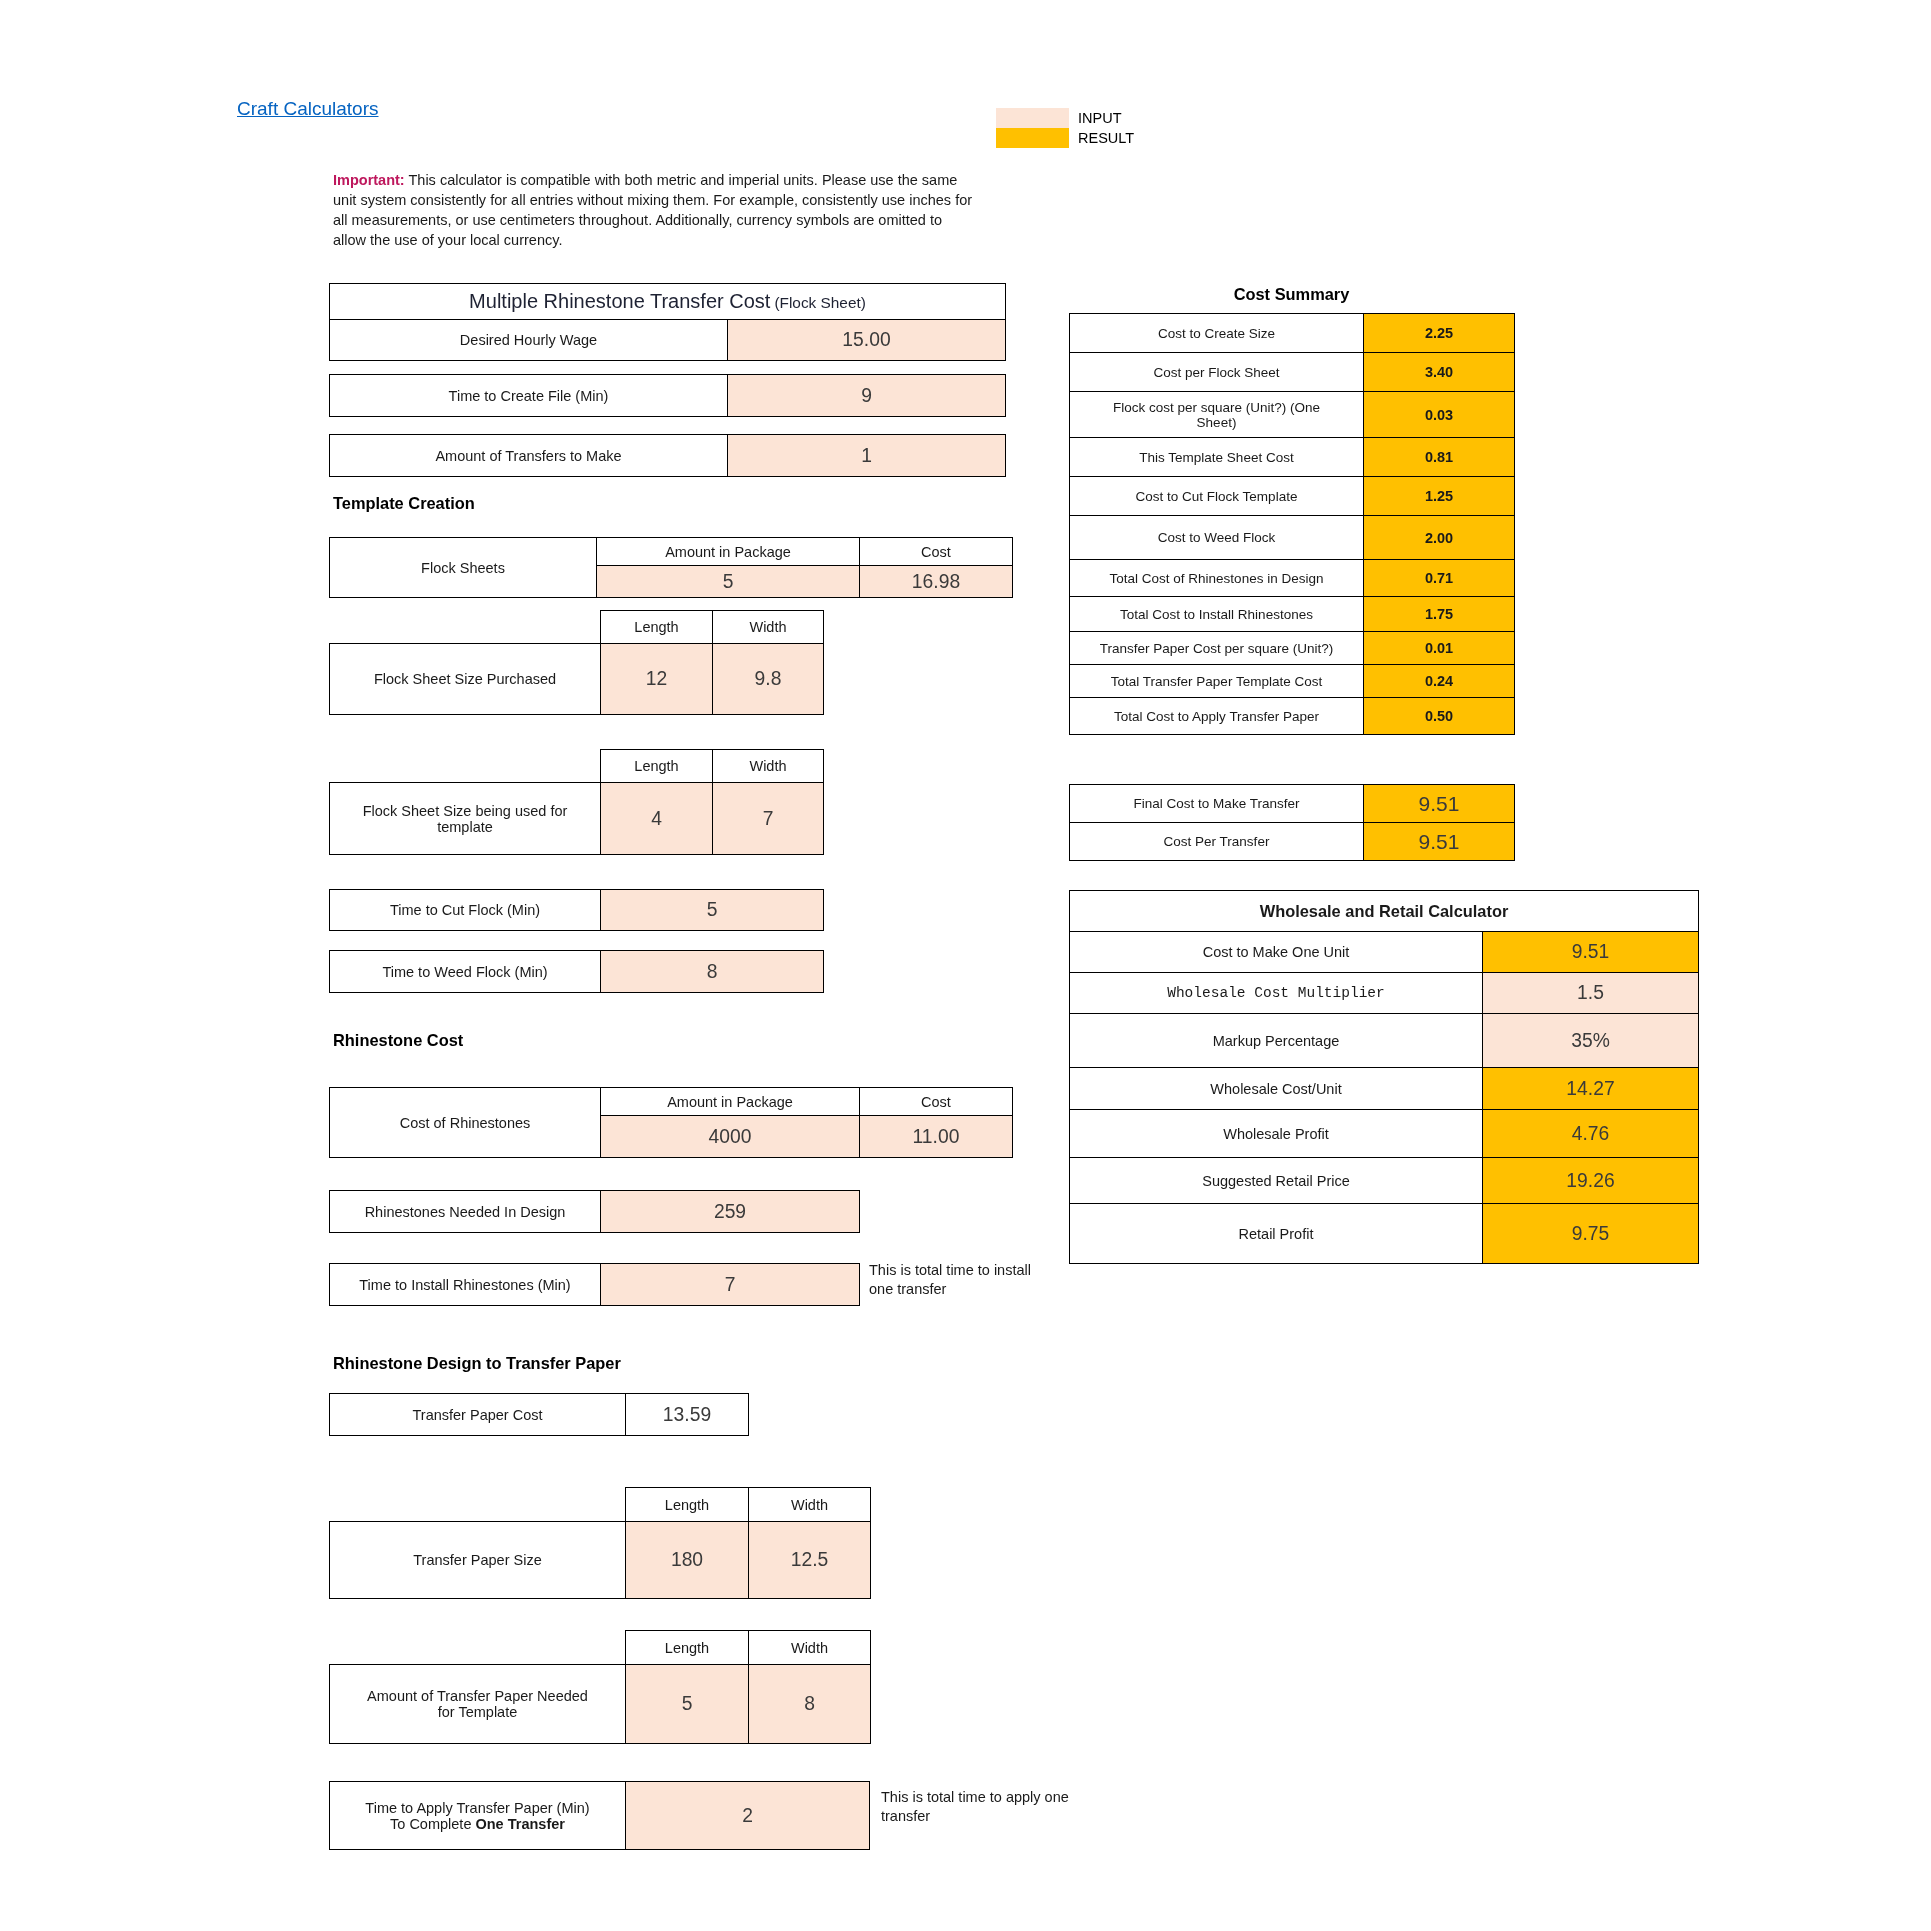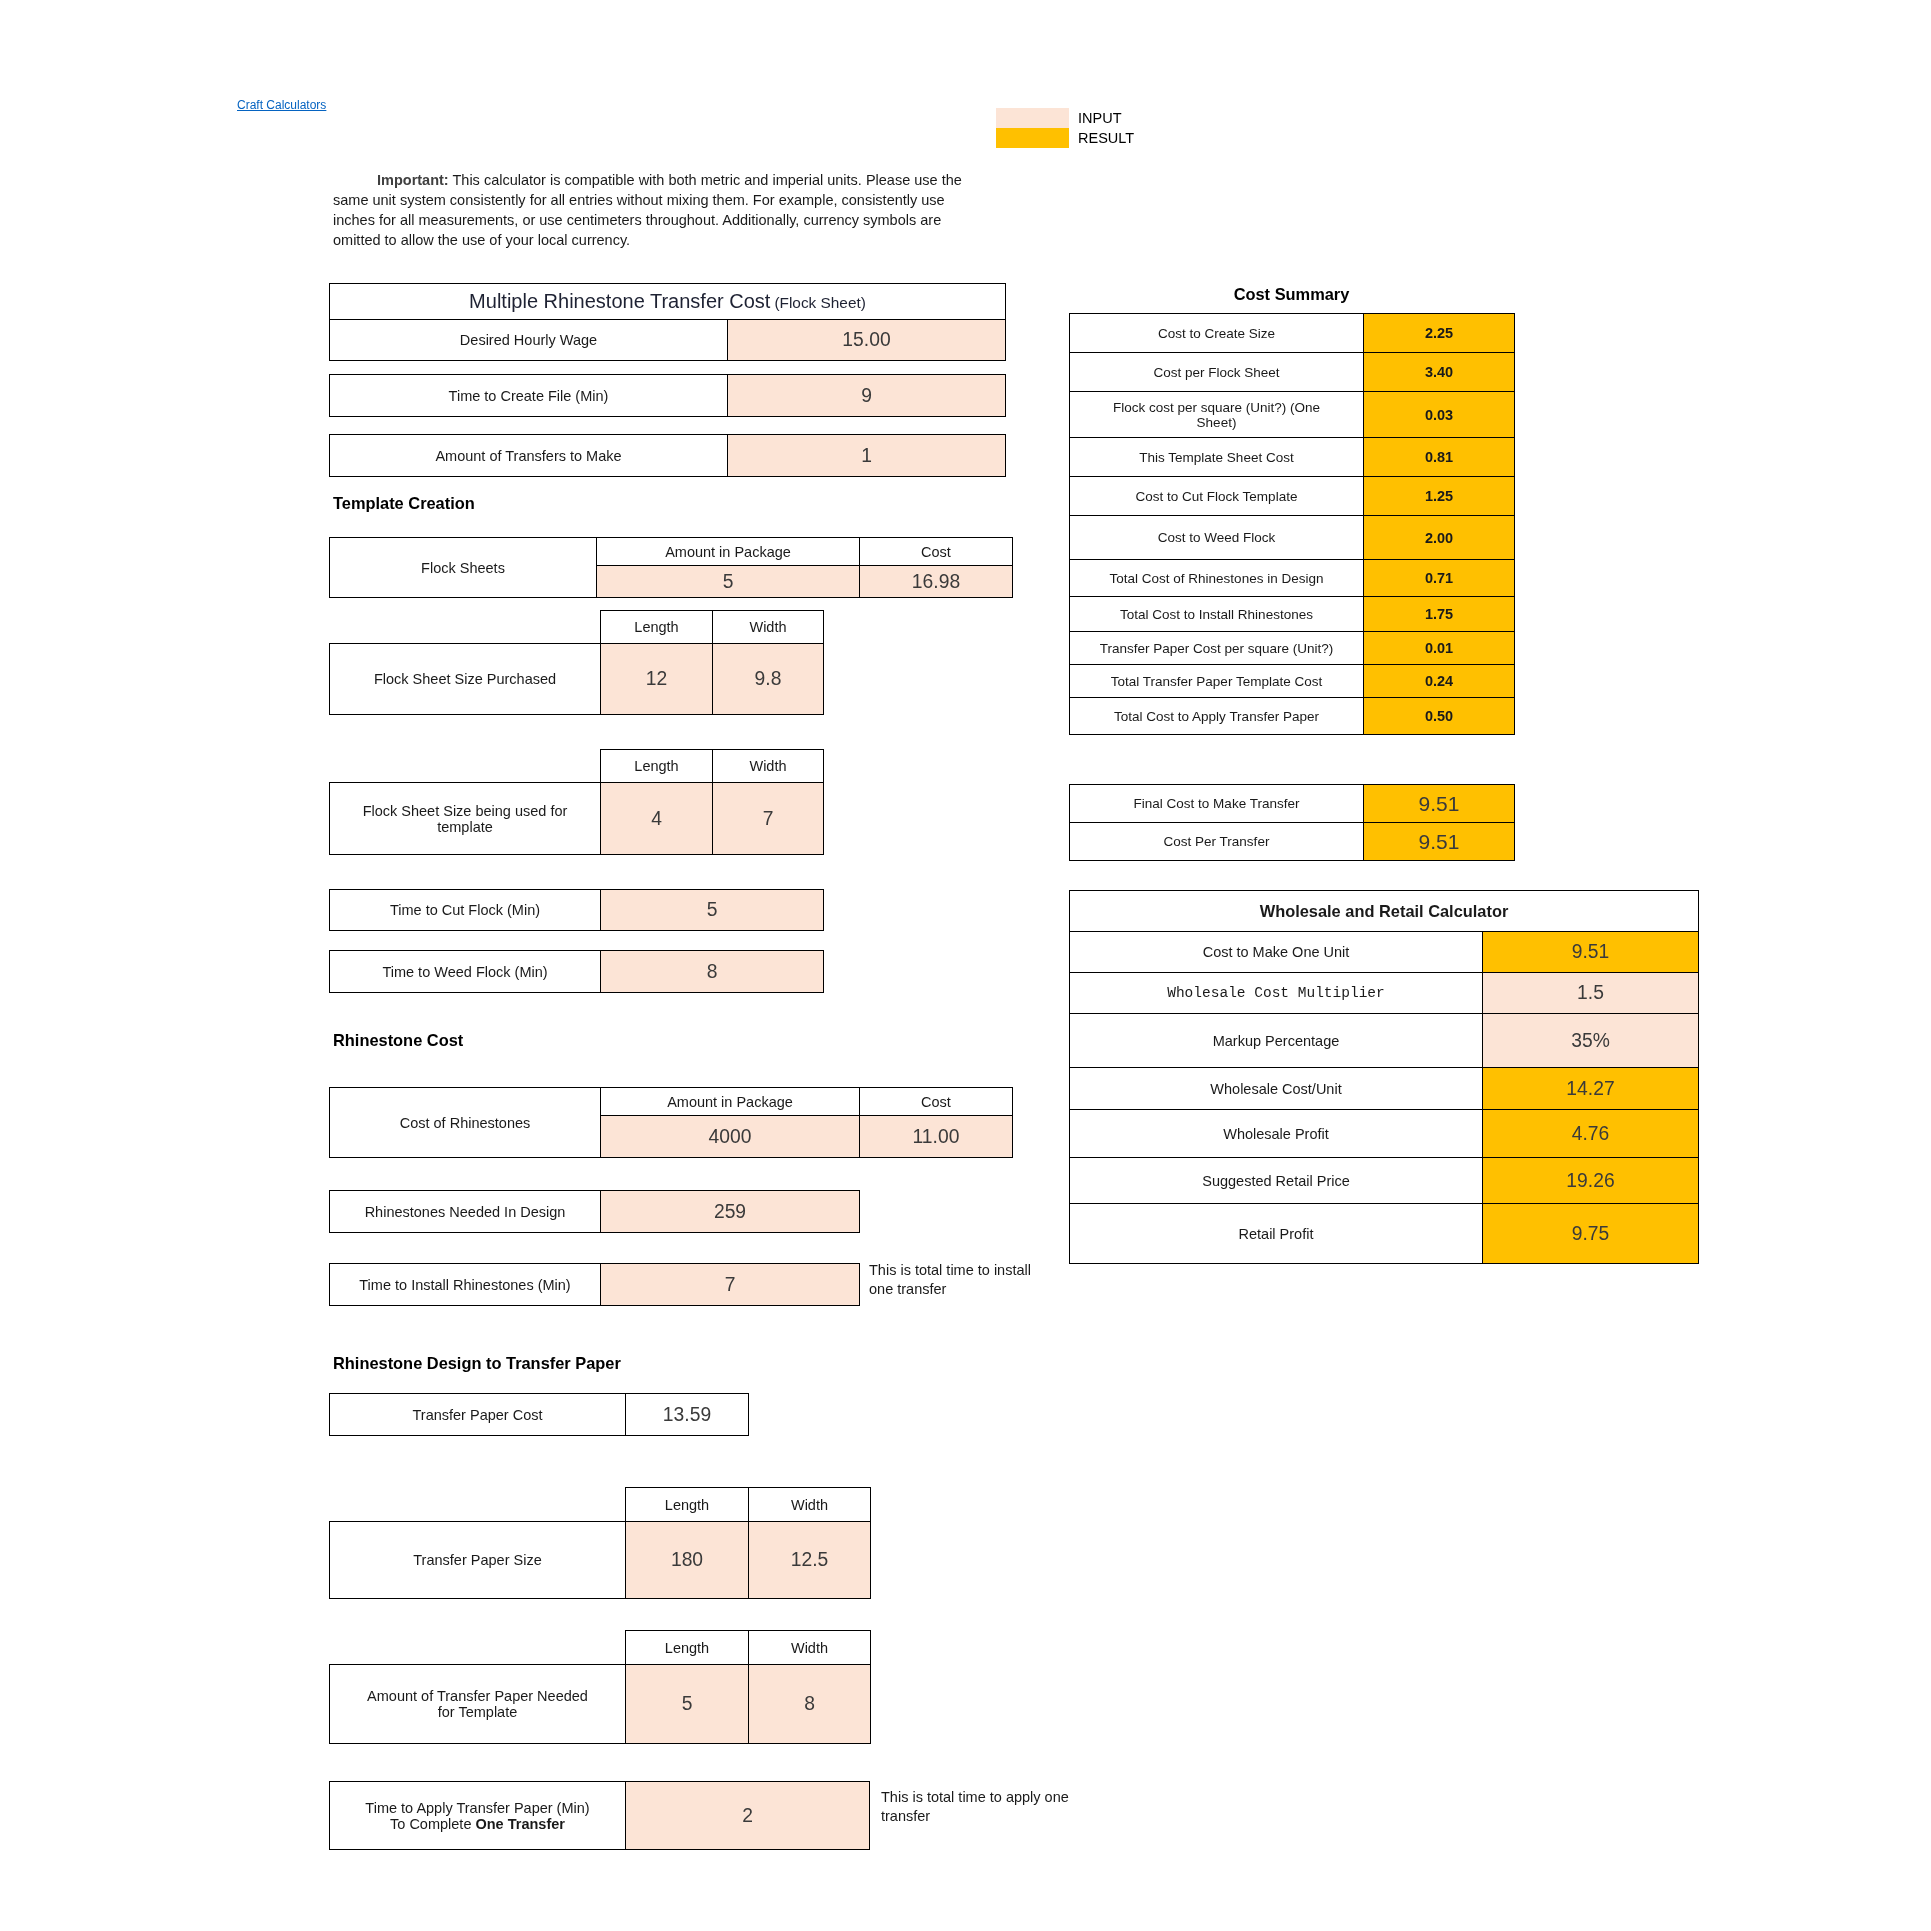--- a/index.html
+++ b/index.html
@@ -1,25 +1,25 @@
 <!DOCTYPE html>
 <html><head>
 <meta charset="utf-8">
 <style>
   html,body{margin:0;padding:0;background:#fff;}
   .canvas{
     position:relative;width:1931px;height:1931px;background:#ffffff;
     font-family:"Liberation Sans", sans-serif;color:#000;
   }
   .abs{position:absolute;}
-  a.toclink{color:#0563C1;text-decoration:underline;font-size:12px;cursor:pointer;}
+  a.toclink{color:#0563C1;text-decoration:underline;font-size:19px;cursor:pointer;}
   .legend-swatch{width:73px;height:20px;display:inline-block;}
   .legend-label{font-size:14.5px;line-height:20px;}
   .notice{width:641px;font-size:14.5px;line-height:20px;color:#1a1a1a;}
-  .notice .red{color:#404040;font-weight:bold;margin-left:44px;}
+  .notice .red{color:#be185d;font-weight:bold;}
   .heading{font-size:16.4px;font-weight:bold;color:#000;}
   table{border-collapse:collapse;table-layout:fixed;}
   td{
     border:1.9px solid #000;padding:0;text-align:center;vertical-align:middle;
     font-size:14.5px;color:#1a1a1a;box-sizing:border-box;overflow:hidden;
   }
   td.ghost{border:none;background:transparent;}
   .pink{background:#FCE4D6;}
   .orange{background:#FFC000;}
   .big{font-size:19.3px;color:#3a3a3a;}

